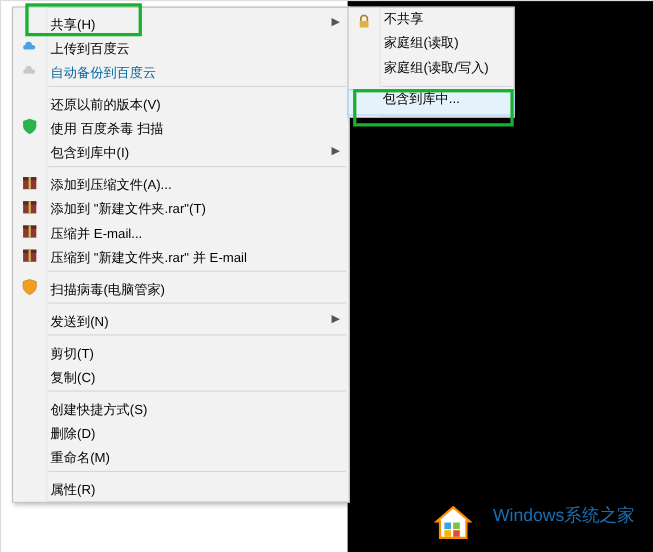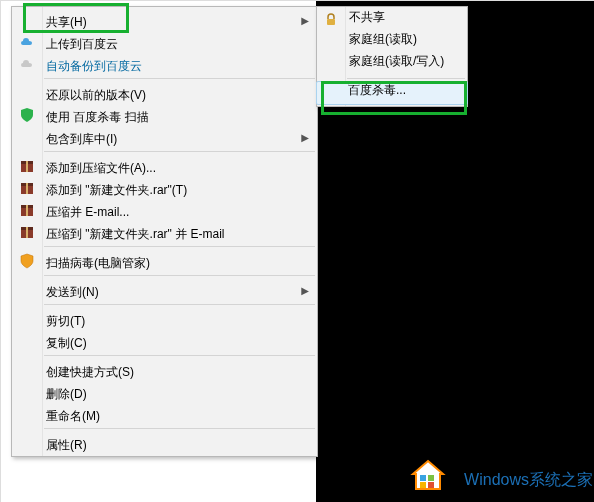--- a/index.html
+++ b/index.html
@@ -17,21 +17,21 @@
   
   .callout{position:absolute;border:3px solid #17b030;pointer-events:none;z-index:20}
   
   .submenu{position:absolute;left:315px;top:5px;width:150px;background:#f2f2f2;border:1px solid #b8b8b8;box-shadow:2px 2px 4px rgba(0,0,0,0.25);z-index:5}
   .submenu .iconcol{position:absolute;left:0;top:0;bottom:0;width:28px;background:#f2f2f2;border-right:1px solid #e3e3e3}
   .sub-inner{position:relative;padding:2px 0}
   .sitem{position:relative;display:flex;align-items:flex-start;height:22px;padding-left:32px;padding-right:10px;white-space:nowrap;cursor:default}
   .sitem.hover{background:#e5f2fb;border:1px solid #aad3ef;margin:-1px;padding-left:31px;padding-right:9px;border-radius:2px}
   .sitem .ic{position:absolute;left:6px;top:50%;transform:translateY(-50%);width:16px;height:16px;display:flex;align-items:center;justify-content:center}
   
-  .wm{position:absolute;right:0;bottom:12px;display:flex;align-items:flex-end;gap:16px;z-index:30}
+  .wm{position:absolute;right:16px;bottom:12px;display:flex;align-items:flex-start;gap:16px;z-index:30}
   .wm .txt{color:#1b6fb5;font-size:16px;background:rgba(255,255,255,0.0);padding:0 2px}
   .wm-house{width:36px;height:32px}
   svg{display:block}
 </style>
 </head>
 <body>
 
 <div class="stage">
   <div class="dark"></div>
 
@@ -189,21 +189,21 @@
         <span>不共享</span>
       </div>
       <div class="sitem">
         <span>家庭组(读取)</span>
       </div>
       <div class="sitem">
         <span>家庭组(读取/写入)</span>
       </div>
       <div class="sep" style="margin-left:30px"></div>
       <div class="sitem hover">
-        <span>百度杀毒...</span>
+        <span>包含到库中...</span>
       </div>
     </div>
   </div>
 
   <div class="callout" style="left:22px;top:2px;width:100px;height:24px"></div>
   <div class="callout" style="left:320px;top:80px;width:140px;height:28px"></div>
 
   <div class="wm">
     <div class="wm-house">
       <svg width="36" height="32" viewBox="0 0 36 32">

